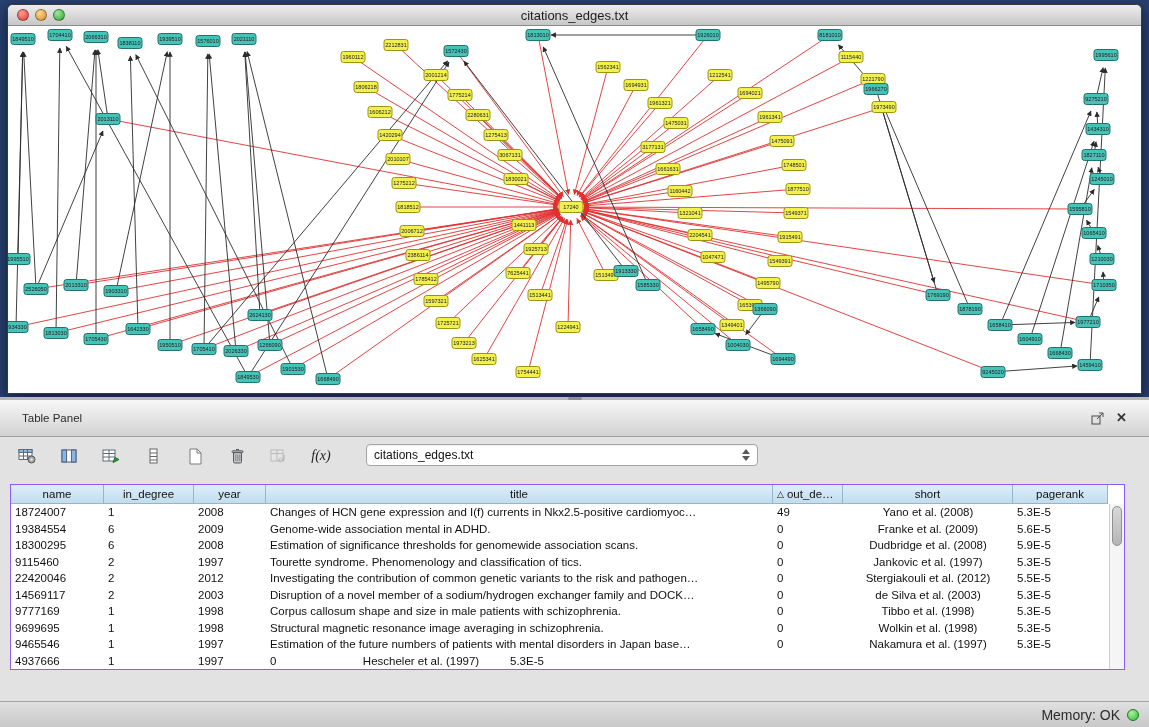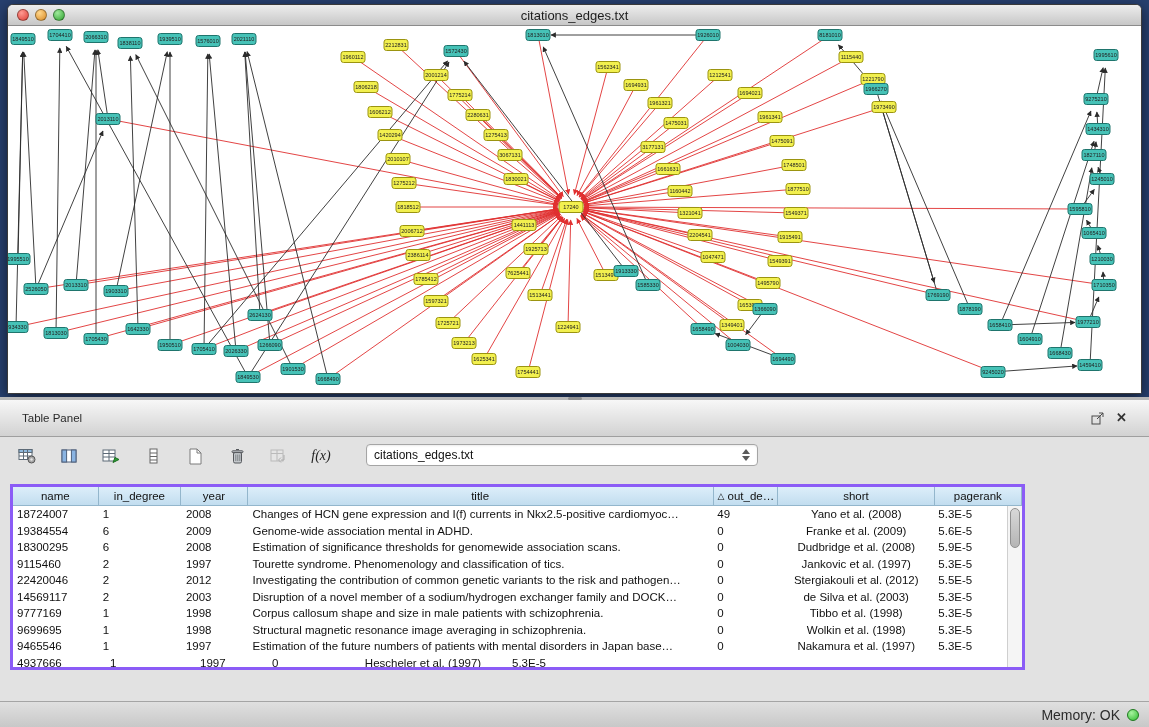--- a/index.html
+++ b/index.html
@@ -42,22 +42,22 @@
   .tool-btn.disabled { opacity:.45; }
   .fx { font-family:"Liberation Serif", serif; font-style:italic; font-size:14px; color:#222; }
   .combo { margin-left:16px; width:392px; height:22px; background:#fff; border:1px solid #a5a5a5;
            border-radius:4px; display:flex; align-items:center; justify-content:space-between;
            padding:0 7px; box-shadow:inset 0 1px 2px rgba(0,0,0,.08); cursor:pointer; }
   .combo-value { font-size:12px; color:#111; }
   .combo-arrows { display:flex; flex-direction:column; gap:2px; }
   .tri-up   { width:0; height:0; border-left:4px solid transparent; border-right:4px solid transparent; border-bottom:5px solid #5a5a5a; }
   .tri-down { width:0; height:0; border-left:4px solid transparent; border-right:4px solid transparent; border-top:5px solid #5a5a5a; }
 
-  .table-box { position:absolute; top:84px; left:10px; width:1015px; height:186px; background:#fff;
-               border:3px solid #8b5cf6; overflow:hidden; }
+  .table-box { position:absolute; top:84px; left:10px; width:1115px; height:186px; background:#fff;
+               border:1px solid #8b5cf6; overflow:hidden; }
   .thead { display:flex; height:19px; }
   .hcell { background:linear-gradient(#ddeefa,#c2ddef); border-right:1px solid #93b6cc; border-bottom:1px solid #93b6cc;
            font-size:11.5px; color:#111; display:flex; align-items:center; justify-content:center;
            overflow:hidden; white-space:nowrap; }
   .hcell.sorted { justify-content:flex-start; padding-left:4px; }
   .sort-glyph { margin-right:3px; font-size:9px; }
   .trow { display:flex; height:16.5px; }
   .tcell { font-size:11.5px; color:#101010; line-height:16.5px; padding:0 4px; overflow:hidden; white-space:nowrap; }
   .tcell.center { text-align:center; }
   .vscroll { position:absolute; top:19px; right:0; width:15px; bottom:0; background:#f5f5f5; border-left:1px solid #cfcfcf; }

